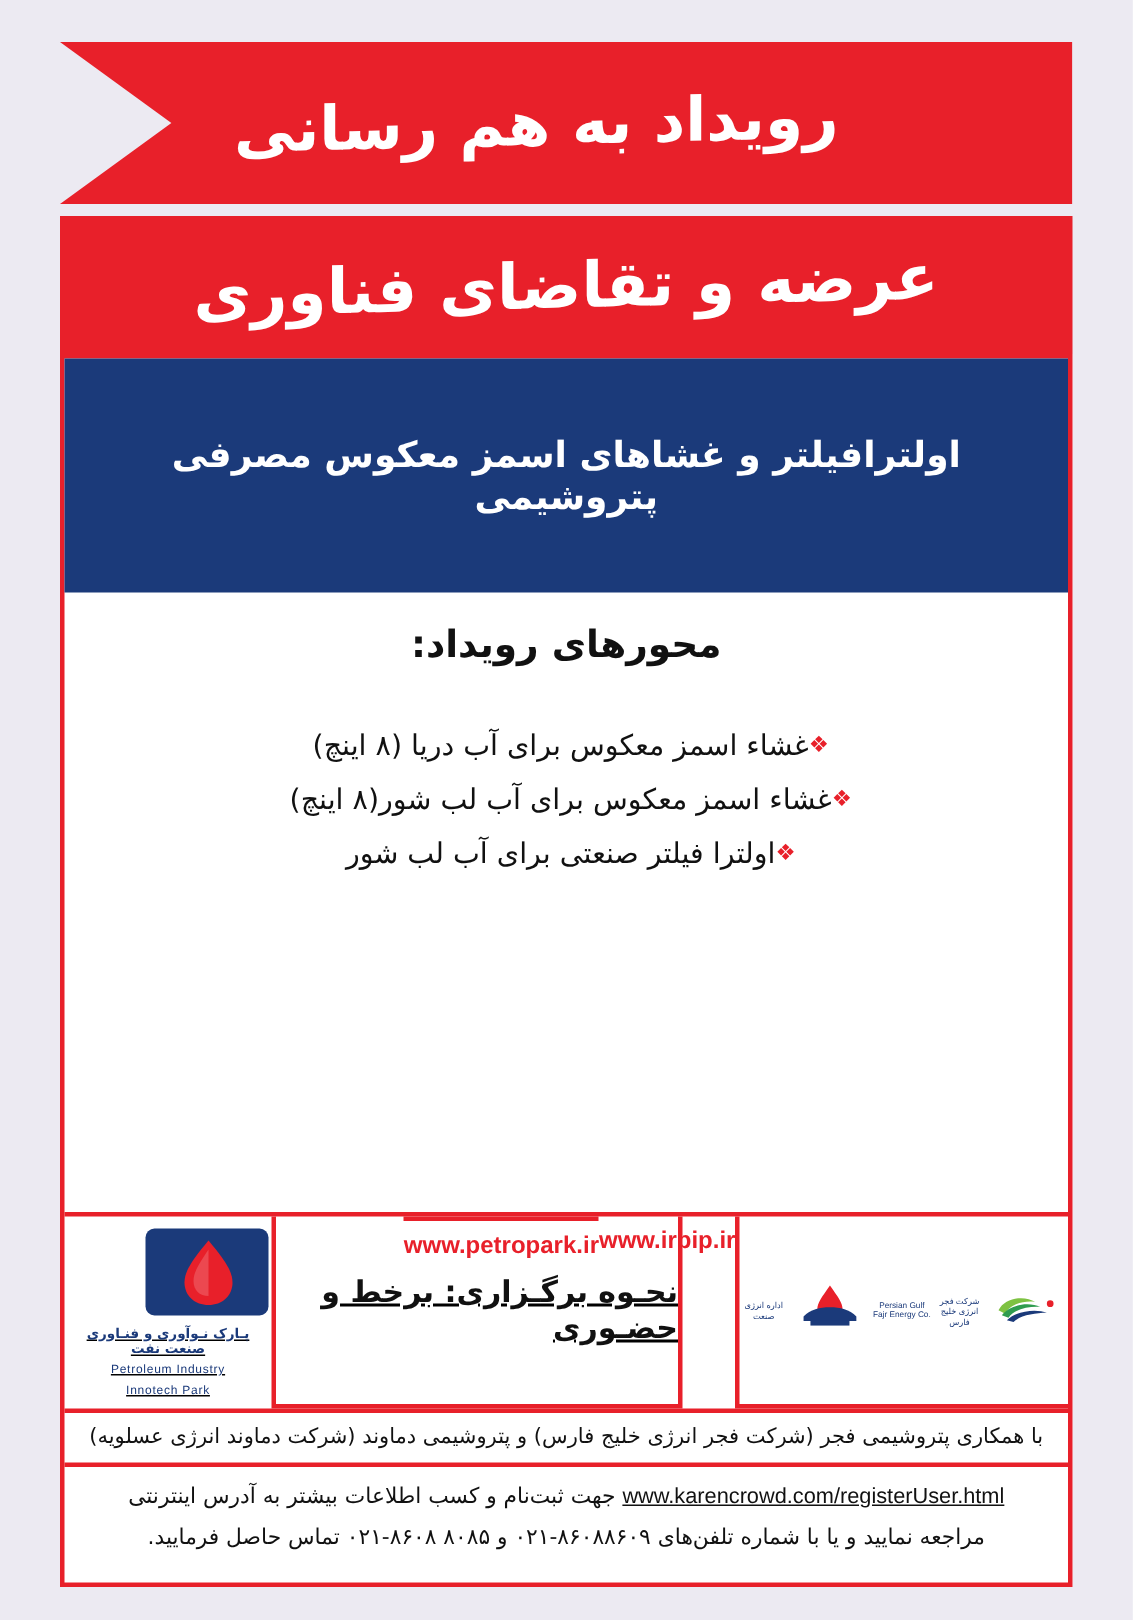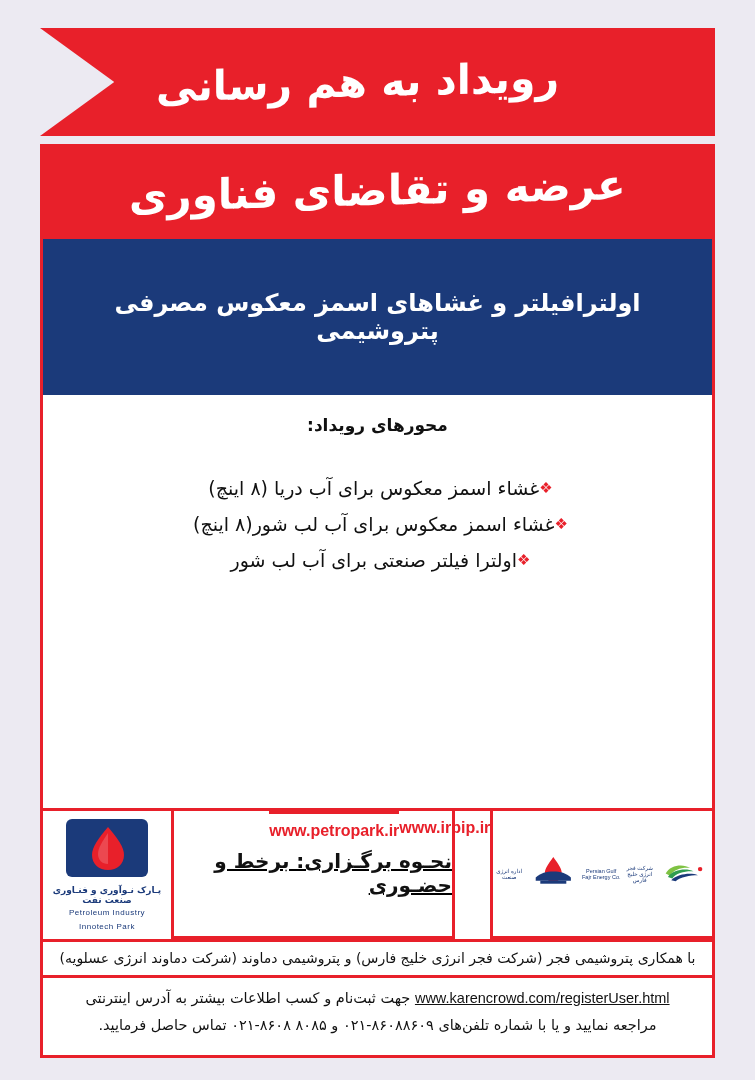--- a/index.html
+++ b/index.html
@@ -116,21 +116,21 @@
     position: absolute;
     top: 124px;
     left: 0;
     right: 0;
     bottom: 0;
     direction: rtl;
   }
   .axes-title {
     margin-top: 52px;
     text-align: center;
-    font-size: 17px;
+    font-size: 25px;
     font-weight: bold;
     color: #111111;
   }
   .axes-list {
     margin: 42px 0 0 0;
     padding: 0;
     list-style: none;
     text-align: center;
   }
   .axes-list li {
@@ -175,25 +175,25 @@
     display: flex;
     align-items: center;
     justify-content: center;
     font-size: 20px;
     font-weight: bold;
     color: #111111;
     direction: rtl;
   }
   .info-row.first { border-bottom: 3px solid #e8202a; }
   .park-col {
-    width: 128px;
-    display: flex;
-    align-items: center;
+    width: 138px;
+    display: flex;
     justify-content: center;
     flex-direction: column;
+    text-decoration: underline;
   }
 
   
   .logos-group {
     display: flex;
     flex-direction: row;
     width: 260px;
     border-left: 3px solid #e8202a;
     box-sizing: border-box;
   }

